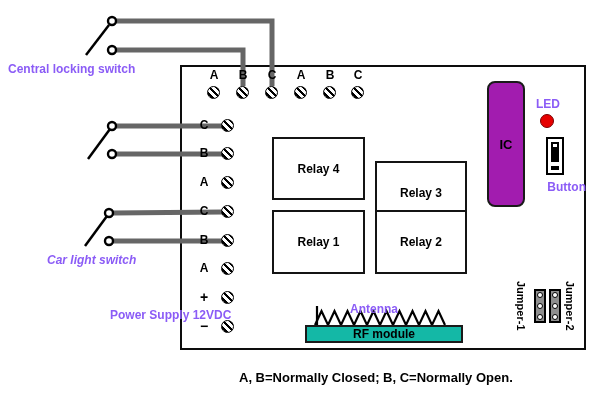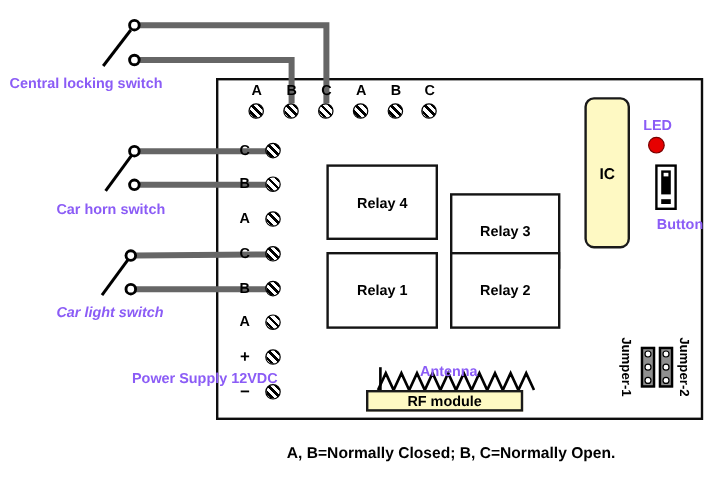--- a/index.html
+++ b/index.html
@@ -22,32 +22,32 @@
   }
   .t-label{width:20px;text-align:center;font-weight:bold;font-size:12px;}
   
   .relay{
     border:2px solid #141414;background:#fff;box-sizing:border-box;
     display:flex;align-items:center;justify-content:center;
     font-weight:bold;font-size:12px;
   }
   .ic{
     left:487px;top:81px;width:38px;height:126px;border:2px solid #1a1a1a;border-radius:8px;
-    background:#fef9c3;box-sizing:border-box;display:flex;align-items:center;justify-content:center;
+    background:#a21caf;box-sizing:border-box;display:flex;align-items:center;justify-content:center;
     font-weight:bold;font-size:13px;color:#000;
   }
   .led-dot{left:540px;top:114px;width:14px;height:14px;border-radius:50%;
     background:#e60000;border:1px solid #7a0000;box-sizing:border-box;}
   .button-body{left:546px;top:137px;width:18px;height:38px;border:2px solid #000;
     background:#fff;box-sizing:border-box;}
   .button-knob{position:absolute;left:3px;top:3px;width:8px;height:20px;background:#000;}
   .button-notch{position:absolute;left:5px;top:5px;width:4px;height:3px;background:#fff;}
   .button-bar{position:absolute;left:3px;top:27px;width:8px;height:4px;background:#000;}
   .rf{
-    left:305px;top:325px;width:131px;height:18px;border:2px solid #1a1a1a;background:#fef9c3;
+    left:305px;top:325px;width:158px;height:18px;border:2px solid #1a1a1a;background:#14b8a6;
     box-sizing:border-box;display:flex;align-items:center;justify-content:center;
     font-weight:bold;font-size:12px;
   }
   .jumper-label{
     writing-mode:vertical-rl;text-orientation:mixed;
     font-weight:bold;font-size:11px;white-space:nowrap;
   }
   .jumper-block{
     width:12px;height:34px;border:2px solid #000;background:#8f8f8f;box-sizing:border-box;
     display:flex;flex-direction:column;align-items:center;justify-content:space-between;
@@ -115,21 +115,20 @@
   <div class="abs screw" style="left:221px;top:119px;"></div>
   <div class="abs screw" style="left:221px;top:147px;"></div>
   <div class="abs screw" style="left:221px;top:176px;"></div>
   <div class="abs screw" style="left:221px;top:205px;"></div>
   <div class="abs screw" style="left:221px;top:234px;"></div>
   <div class="abs screw" style="left:221px;top:262px;"></div>
   <div class="abs screw" style="left:221px;top:291px;"></div>
   <div class="abs screw" style="left:221px;top:320px;"></div>
 
   <div class="abs lbl" style="left:8px;top:62px;">Central locking switch</div>
-  <div class="abs lbl" style="left:47px;top:167px;">Car horn switch</div>
   <div class="abs lbl" style="left:47px;top:253px;font-style:italic;">Car light switch</div>
   <div class="abs lbl" style="left:92px;top:308px;margin-left:18px;">Power Supply 12VDC</div>
 
   <div class="abs relay" style="left:272px;top:137px;width:93px;height:63px;">Relay 4</div>
   <div class="abs relay" style="left:375px;top:137px;width:92px;height:63px;margin-top:24px;">Relay 3</div>
   <div class="abs relay" style="left:272px;top:210px;width:93px;height:64px;">Relay 1</div>
   <div class="abs relay" style="left:375px;top:210px;width:92px;height:64px;">Relay 2</div>
 
   <div class="abs ic">IC</div>
 

